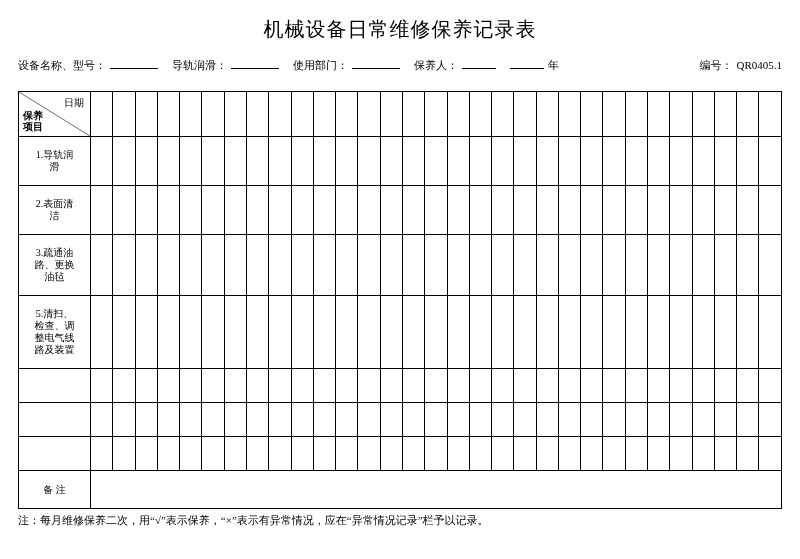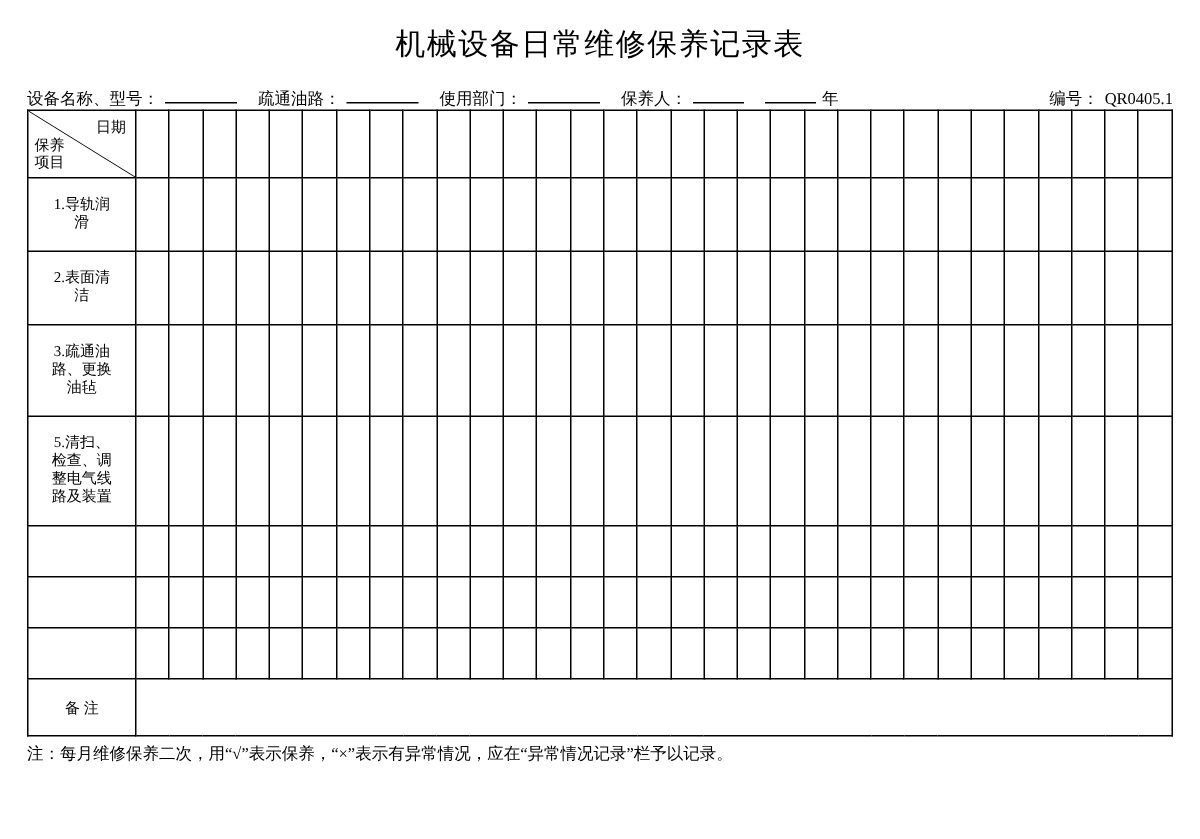--- a/index.html
+++ b/index.html
@@ -16,21 +16,21 @@
     text-align: center;
     font-size: 20px;
     font-weight: normal;
     margin: 4px 0 14px 0;
     letter-spacing: 1px;
   }
   .header-row {
     display: flex;
     align-items: baseline;
     gap: 4px;
-    margin-bottom: 0;
+    margin-bottom: 18px;
     white-space: nowrap;
   }
   .header-row .lbl { }
   .header-row .blank {
     display: inline-block;
     border-bottom: 1px solid #000;
     height: 12px;
     vertical-align: bottom;
   }
   .blank.w60 { width: 48px; }
@@ -63,20 +63,21 @@
     top: 4px; right: 6px;
     font-size: 10px;
     margin-left: 40px;
   }
   .diag .bot {
     position: absolute;
     bottom: 4px; left: 4px;
     font-size: 10px;
     text-align: left;
     line-height: 1.1;
+    font-weight: bold;
   }
   tr.item td.labelcell {
     height: 38px;
     line-height: 1.2;
     padding: 12px;
   }
   tr.tall td.labelcell { height: 54px; }
   tr.blankrow td.labelcell { height: 34px; }
   tr.widecell td { height: 38px; }
   .footnote {
@@ -86,21 +87,21 @@
 </style>
 </head>
 <body>
 
 <div class="title">机械设备日常维修保养记录表</div>
 
 <div class="header-row">
   <span class="lbl">设备名称、型号：</span>
   <span class="blank w60"></span>
   <span class="spacer"></span>
-  <span class="lbl">疏通油路：</span>
+  <span class="lbl">导轨润滑：</span>
   <span class="blank w60"></span>
   <span class="spacer"></span>
   <span class="lbl">使用部门：</span>
   <span class="blank w60"></span>
   <span class="spacer"></span>
   <span class="lbl">保养人：</span>
   <span class="blank w40"></span>
   <span class="spacer"></span>
   <span class="blank w40"></span>
   <span class="lbl">年</span>

